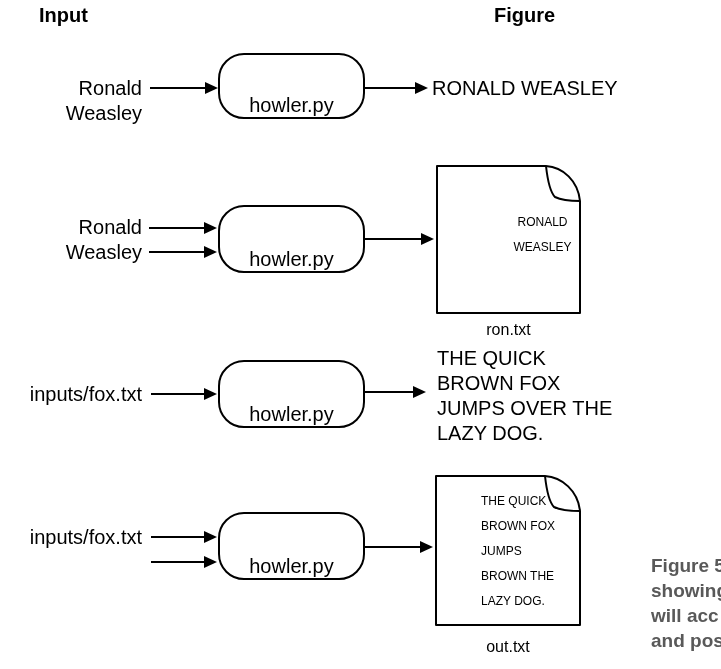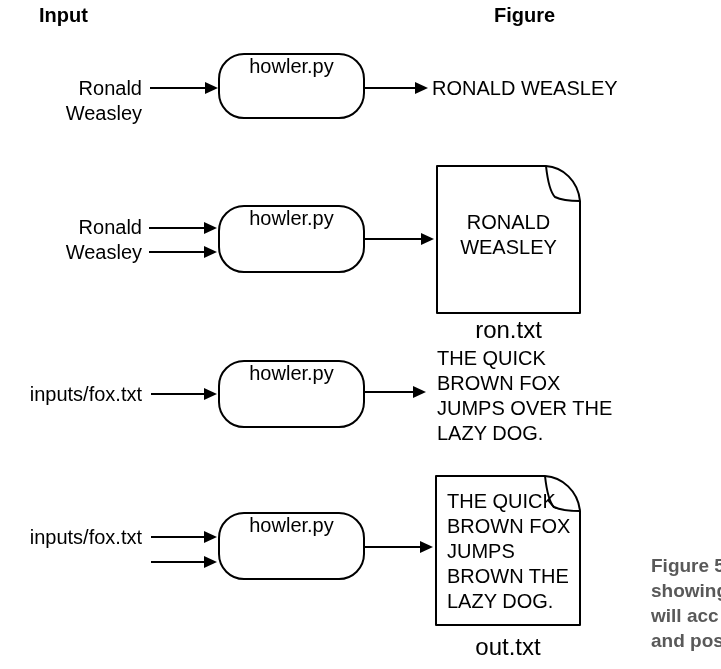--- a/index.html
+++ b/index.html
@@ -6,25 +6,25 @@
   .canvas{
     position:relative;width:721px;height:669px;background:#ffffff;
     font-family:"Liberation Sans", sans-serif;color:#000;overflow:hidden;
   }
   .layer{position:absolute;left:0;top:0;width:721px;height:669px;}
   .hdr{position:absolute;font-size:20px;font-weight:bold;line-height:25px;}
   .txt{position:absolute;font-size:20px;line-height:25px;white-space:nowrap;}
   .in-col{position:absolute;left:0;width:142px;text-align:right;font-size:20px;line-height:25px;}
   .prog-box{
     position:absolute;left:218px;width:143px;border:2px solid #000;border-radius:26px;
-    display:flex;align-items:flex-start;justify-content:center;
+    display:flex;align-items:flex-end;justify-content:center;
     font-size:20px;background:#fff;
   }
-  .doc-txt{position:absolute;font-size:20px;line-height:25px;}
-  .file-lbl{position:absolute;text-align:center;font-size:24px;line-height:20px;}
+  .doc-txt{position:absolute;font-size:12px;line-height:25px;padding-left:34px;}
+  .file-lbl{position:absolute;text-align:center;font-size:16px;line-height:20px;}
   .caption{
     position:absolute;left:651px;top:553px;font-size:19px;line-height:25px;
     font-weight:bold;color:#595959;white-space:nowrap;
   }
 </style>
 </head>
 <body>
 
 <div class="canvas">
 

